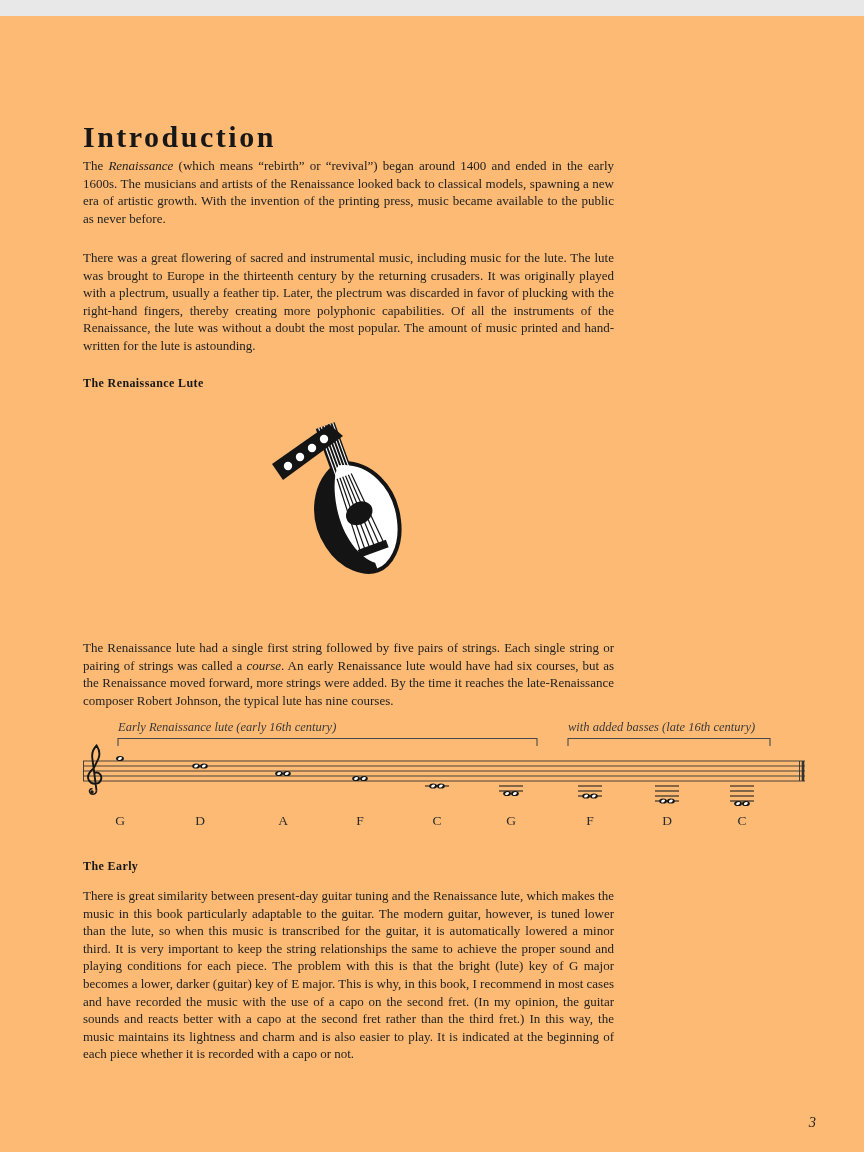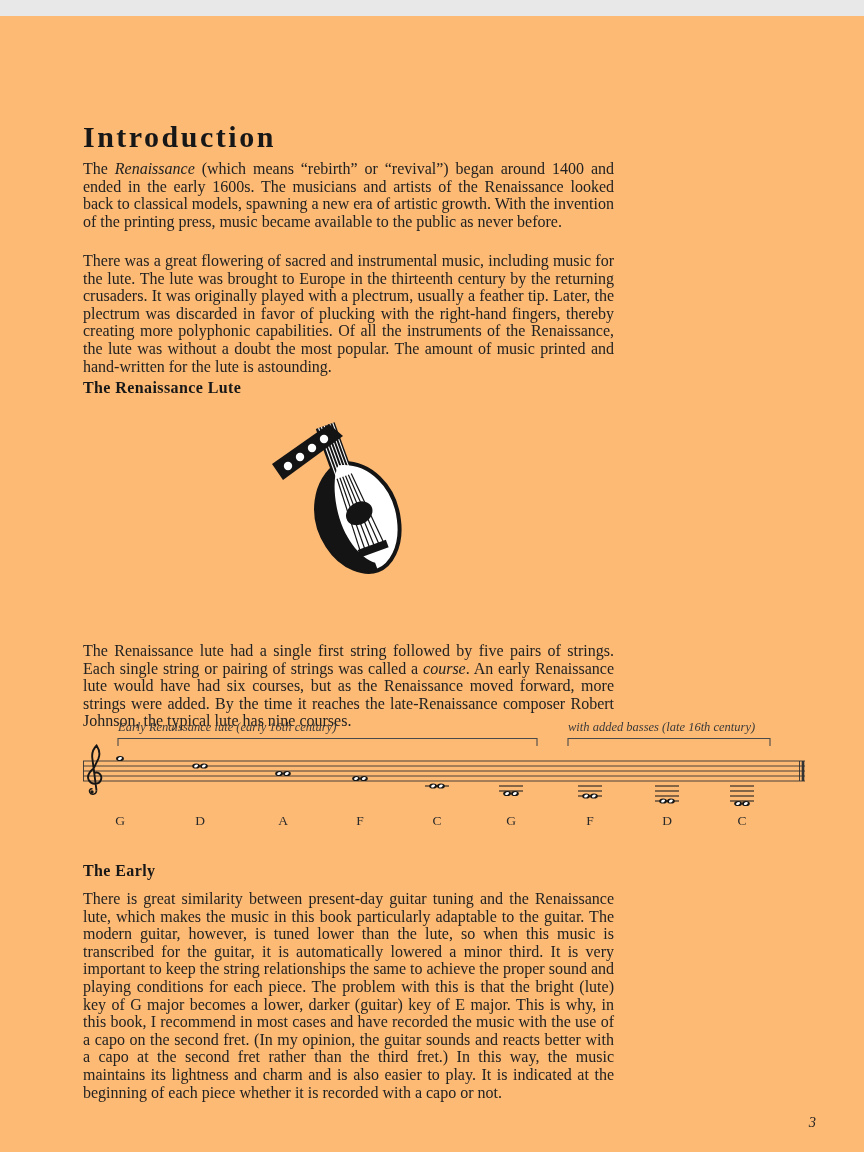--- a/index.html
+++ b/index.html
@@ -13,28 +13,28 @@
     overflow:hidden;
   }
   .abs { position:absolute; }
   .page-title {
     left:83px; top:84px;
     font-size:30px; font-weight:bold; letter-spacing:2.5px;
     color:#171717;
   }
   .body-par {
     left:83px; width:531px;
-    font-size:16px; line-height:17.6px;
+    font-size:13px; line-height:17.6px;
     text-align:justify;
     color:#222;
   }
   .body-par i, .page-title i { font-style:italic; }
   .section-heading {
     left:83px;
-    font-size:16px; font-weight:bold; letter-spacing:0.4px;
+    font-size:12px; font-weight:bold; letter-spacing:0.4px;
     color:#171717;
   }
   .lute-art { left:247px; top:382px; width:208px; height:202px; }
   .staff-fig { left:83px; top:700px; width:722px; height:120px; }
   .page-number {
     left:770px; top:1098px; width:46px;
     font-size:14.5px; font-style:italic; text-align:right; color:#222;
   }
   svg text.fig-label {
     font-family:"Liberation Serif", serif;

